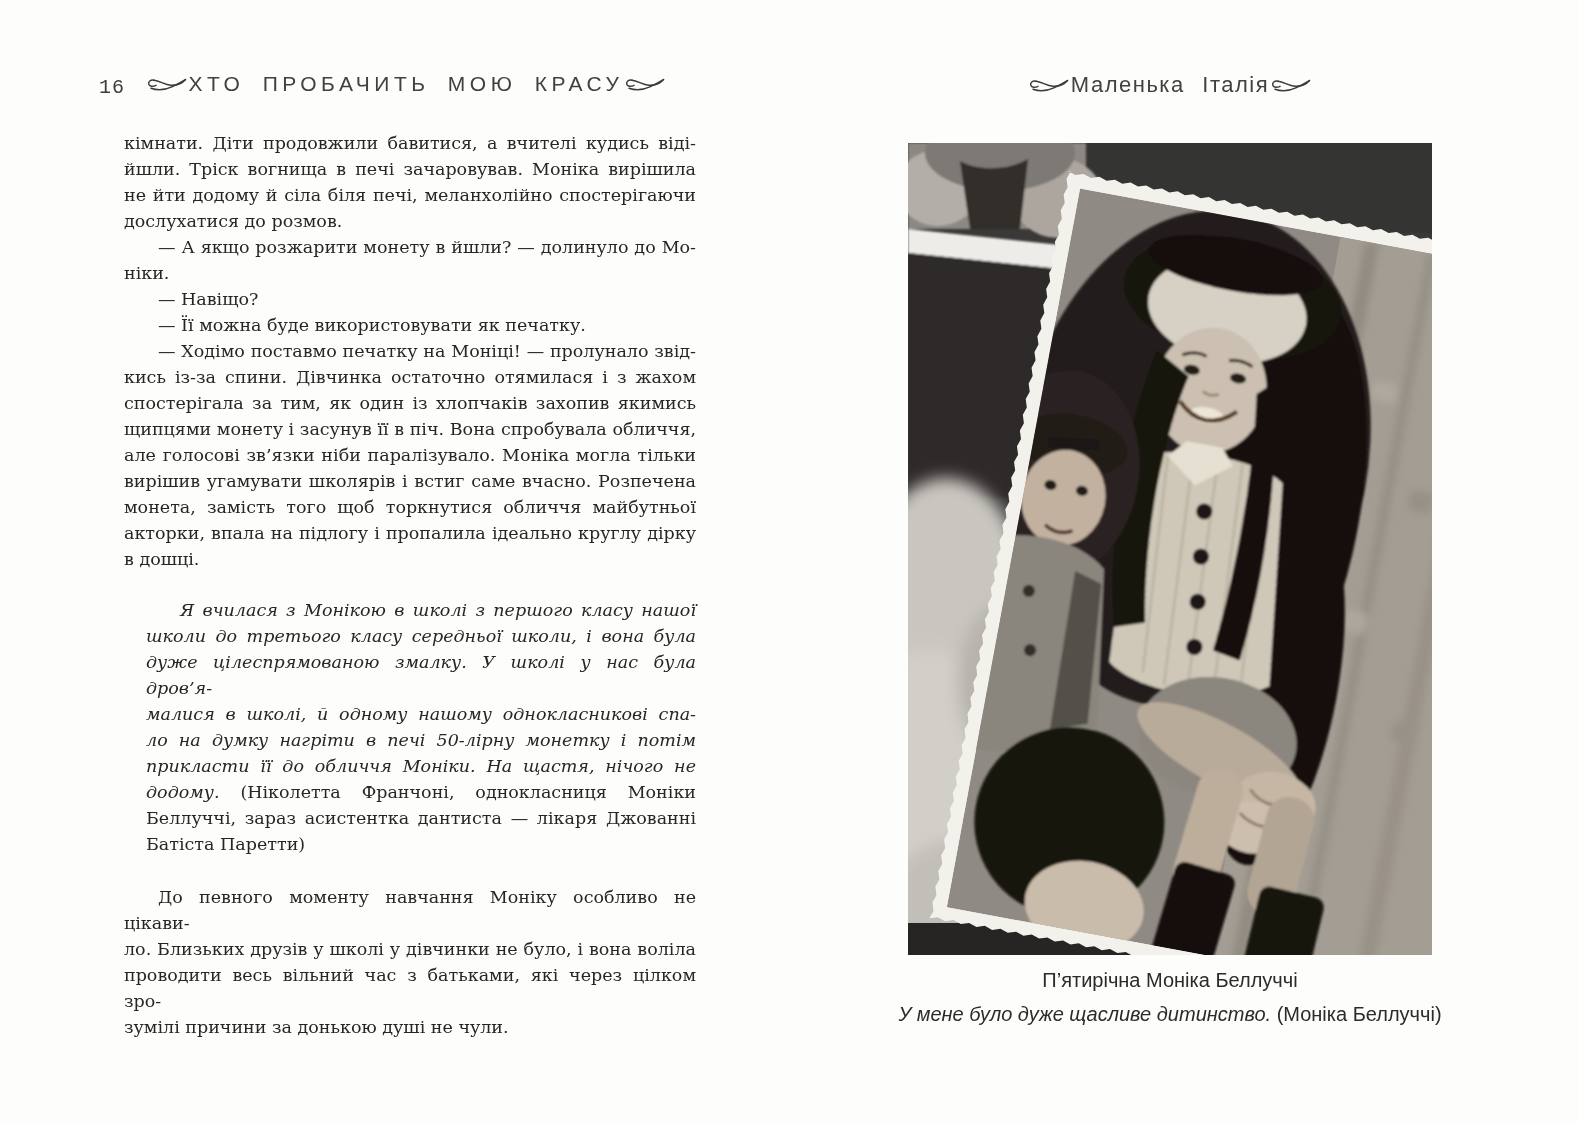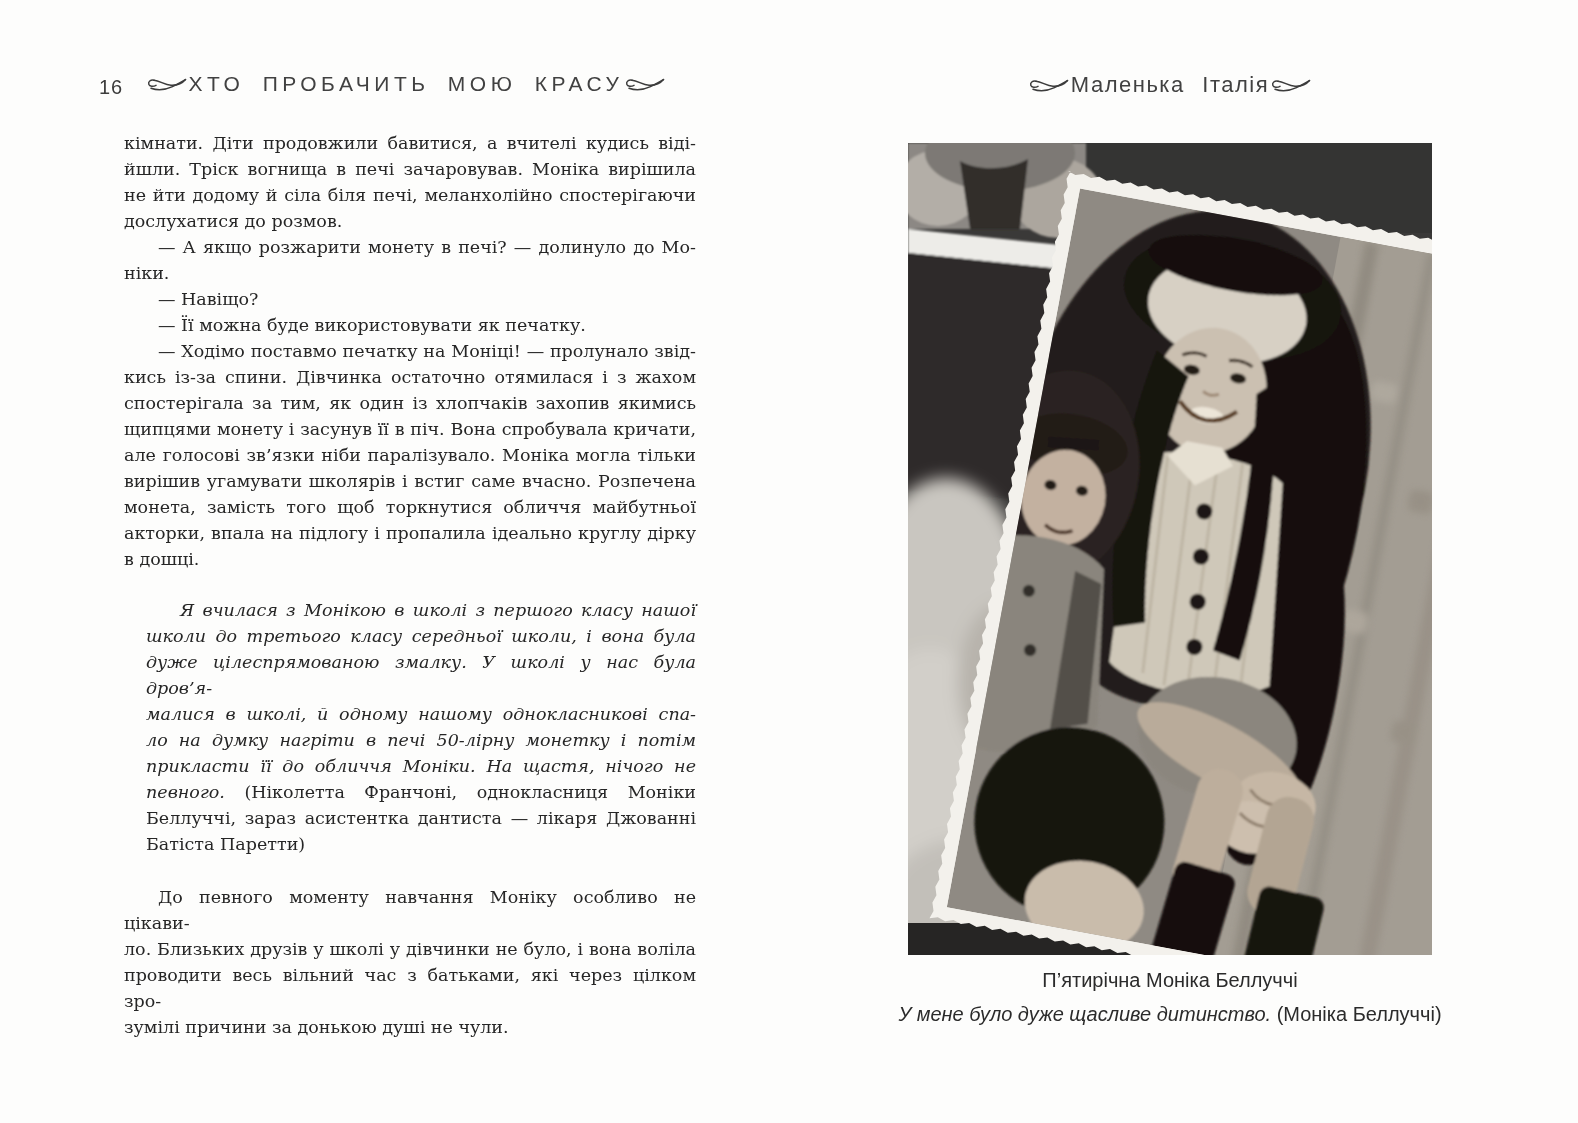--- a/index.html
+++ b/index.html
@@ -4,21 +4,21 @@
 <style>
   html,body { margin:0; padding:0; background:#e8e8e8; }
   .page {
     position:relative; width:1578px; height:1123px; margin:0 auto;
     background:#fdfdfc; overflow:hidden;
     font-family:"DejaVu Serif", serif; color:#282828;
   }
   
   .pagenum {
     position:absolute; left:99px; top:76px;
-    font-family:Liberation Sans, sans-serif; font-size:20px; color:#3c3c3c;
+    font-family:Liberation Mono, monospace; font-size:20px; color:#3c3c3c;
     letter-spacing:1px;
   }
   .running-head {
     position:absolute; top:72px; display:flex; align-items:center;
     justify-content:center; gap:0;
   }
   .running-head.left  { left:120px; width:572px; }
   .running-head.right { left:908px; width:524px; }
   .running-head .title {
     font-family:"Liberation Sans", sans-serif; color:#414141;
@@ -89,48 +89,48 @@
   </div>
 
   <div class="textcol" id="textcol">
       <div class="para ">
         <div class="line">кімнати. Діти продовжили бавитися, а вчителі кудись віді-</div>
         <div class="line">йшли. Тріск вогнища в печі зачаровував. Моніка вирішила</div>
         <div class="line">не йти додому й сіла біля печі, меланхолійно спостерігаючи</div>
         <div class="line last">дослухатися до розмов.</div>
       </div>
       <div class="para ind">
-        <div class="line">— А якщо розжарити монету в печі? — долинуло до Мо-</div>
+        <div class="line">— А якщо розжарити монету в йшли? — долинуло до Мо-</div>
         <div class="line last">ніки.</div>
       </div>
       <div class="para ind">
         <div class="line last">— Навіщо?</div>
       </div>
       <div class="para ind">
         <div class="line last">— Її можна буде використовувати як печатку.</div>
       </div>
       <div class="para ind">
         <div class="line">— Ходімо поставмо печатку на Моніці! — пролунало звід-</div>
         <div class="line">кись із-за спини. Дівчинка остаточно отямилася і з жахом</div>
         <div class="line">спостерігала за тим, як один із хлопчаків захопив якимись</div>
-        <div class="line">щипцями монету і засунув її в піч. Вона спробувала кричати,</div>
+        <div class="line">щипцями монету і засунув її в піч. Вона спробувала обличчя,</div>
         <div class="line">але голосові зв’язки ніби паралізувало. Моніка могла тільки</div>
         <div class="line">вирішив угамувати школярів і встиг саме вчасно. Розпечена</div>
         <div class="line">монета, замість того щоб торкнутися обличчя майбутньої</div>
         <div class="line">акторки, впала на підлогу і пропалила ідеально круглу дірку</div>
         <div class="line last">в дошці.</div>
       </div>
       <div class="para ind quote">
         <div class="line">Я вчилася з Монікою в школі з першого класу нашої</div>
         <div class="line">школи до третього класу середньої школи, і вона була</div>
         <div class="line">дуже цілеспрямованою змалку. У школі у нас була дров’я-</div>
         <div class="line">малися в школі, й одному нашому однокласникові спа-</div>
         <div class="line">ло на думку нагріти в печі 50-лірну монетку і потім</div>
         <div class="line">прикласти її до обличчя Моніки. На щастя, нічого не</div>
-        <div class="line"><span class="it">певного.</span><span class="rg"> (Ніколетта Франчоні, однокласниця Моніки</span></div>
+        <div class="line"><span class="it">додому.</span><span class="rg"> (Ніколетта Франчоні, однокласниця Моніки</span></div>
         <div class="line"><span class="rg">Беллуччі, зараз асистентка дантиста — лікаря Джованні</span></div>
         <div class="line last"><span class="rg">Батіста Паретти)</span></div>
       </div>
       <div class="para ind">
         <div class="line">До певного моменту навчання Моніку особливо не цікави-</div>
         <div class="line">ло. Близьких друзів у школі у дівчинки не було, і вона воліла</div>
         <div class="line">проводити весь вільний час з батьками, які через цілком зро-</div>
         <div class="line last">зумілі причини за донькою душі не чули.</div>
       </div>
     </div>

